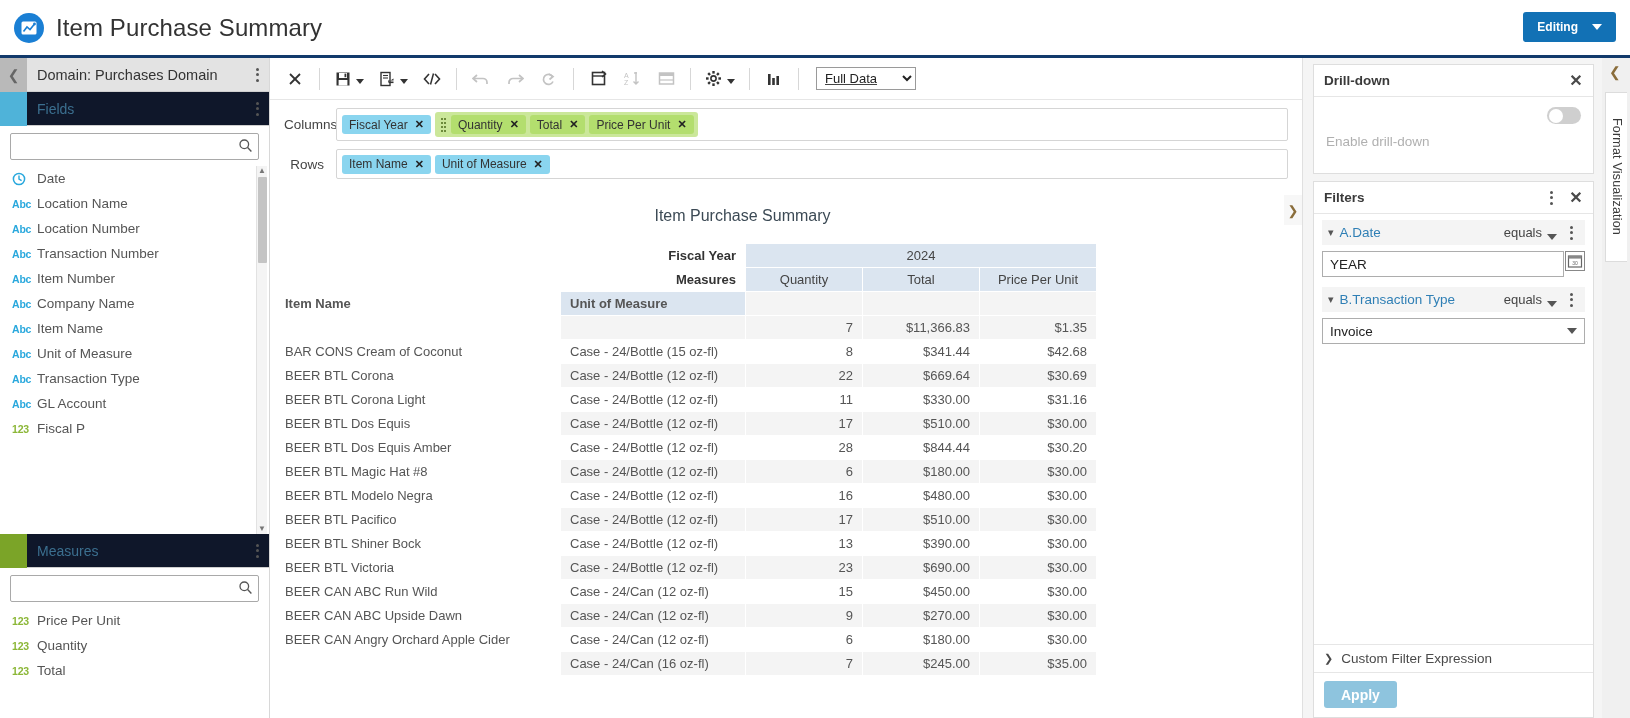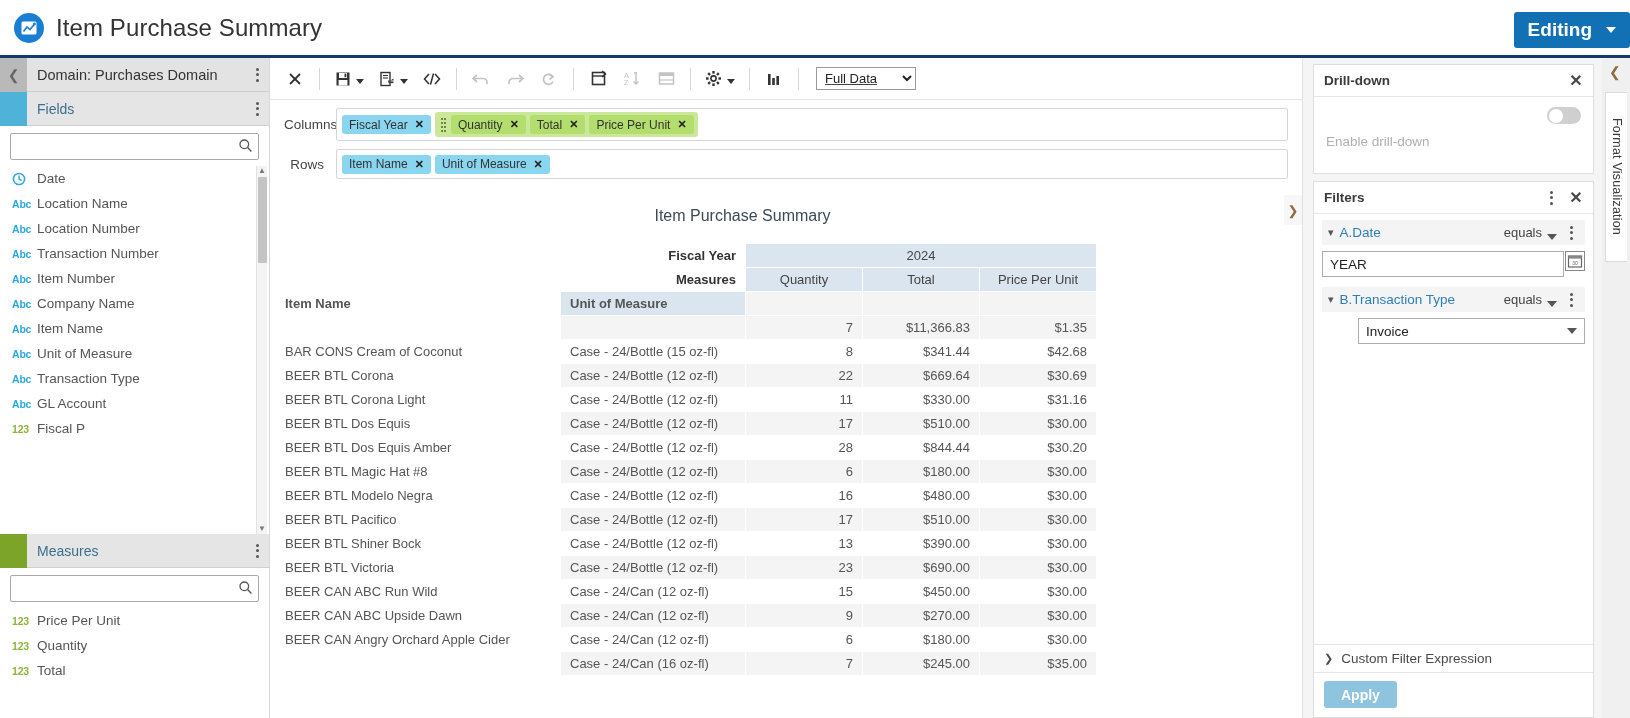--- a/index.html
+++ b/index.html
@@ -15,36 +15,36 @@
     height:58px; background:#fff; border-bottom:3px solid #123a6b;
     display:flex; align-items:center; padding:0 14px; position:relative;
   }
   #app-logo {
     width:30px; height:30px; border-radius:50%; background:#1a7fd4;
     display:flex; align-items:center; justify-content:center; margin-right:12px; flex:0 0 auto;
   }
   #app-logo svg { display:block; }
   #page-title { font-size:24px; color:#333; font-weight:400; letter-spacing:.1px; }
   #editing-button {
-    position:absolute; right:0; top:12px;
+    position:absolute; right:14px; top:12px;
     background:#1271b5; color:#fff; border:none; border-radius:3px;
-    height:36px; padding:0 14px; font-size:19px; font-weight:bold;
+    height:30px; padding:0 14px; font-size:12px; font-weight:bold;
     font-family:"Liberation Sans", sans-serif; cursor:pointer;
     display:flex; align-items:center; gap:14px;
   }
   .caret-down { width:0;height:0;border-left:5px solid transparent;border-right:5px solid transparent;border-top:6px solid currentColor; }
 
   
   #shell { display:flex; height:660px; }
 
   
   #left-panel { width:270px; flex:0 0 270px; background:#fff; display:flex; flex-direction:column;
                 border-right:1px solid #d8d8d8; }
   .panel-bar {
-    height:34px; background:#e5e5e5; display:flex; align-items:center; position:relative;
+    height:34px; background:#0f172a; display:flex; align-items:center; position:relative;
     border-bottom:1px solid #cfcfcf;
   }
   #domain-bar { background:#e3e3e3; }
   #domain-collapse {
     width:27px; height:34px; background:#b9b9b9; color:#666; display:flex;
     align-items:center; justify-content:center; font-size:14px; cursor:pointer; flex:0 0 auto;
   }
   #domain-title { padding-left:10px; font-size:14.5px; color:#333; }
   .kebab { position:absolute; right:9px; top:7px; width:4px; cursor:pointer; }
   .kebab i { display:block; width:3px; height:3px; background:#555; border-radius:50%; margin:2.5px 0; }
@@ -169,21 +169,21 @@
   .filter-name { color:#2f7fb5; font-size:13.5px; flex:1 1 auto; cursor:pointer; }
   .filter-op { font-size:13px; color:#444; display:flex; align-items:flex-end; gap:5px; cursor:pointer; }
   .filter-op .caret-down { border-top-color:#555; }
   .filter-row { display:flex; align-items:flex-start; gap:1px; margin-bottom:10px;border-radius:9px; }
   .f-input {
     flex:1 1 auto; height:26px; border:1px solid #adadad; background:#fff; padding:0 7px;
     font-family:"Liberation Sans", sans-serif; font-size:13.5px; color:#222; outline:none;
   }
   .cal-btn { width:20px; height:20px; border:1px solid #888; color:#555; font-size:8px;
              display:flex; align-items:center; justify-content:center; cursor:pointer; position:relative;}
-  .sel-wrap { position:relative; flex:1 1 auto;margin-left:36px; }
+  .sel-wrap { position:relative; flex:1 1 auto; }
   .f-select {
     width:100%; height:26px; border:1px solid #adadad; background:#fff; padding:0 7px;
     font-family:"Liberation Sans", sans-serif; font-size:13.5px; color:#222; outline:none;
     -webkit-appearance:none; appearance:none;
   }
   .sel-caret { position:absolute; right:8px; top:10px; width:0;height:0;
                border-left:5px solid transparent;border-right:5px solid transparent;border-top:6px solid #555; pointer-events:none;}
   #custom-filter {
     border-top:1px solid #e6e6e6; height:28px; display:flex; align-items:center; gap:8px;
     padding-left:10px; font-size:13.5px; color:#4a4a4a; cursor:pointer;

